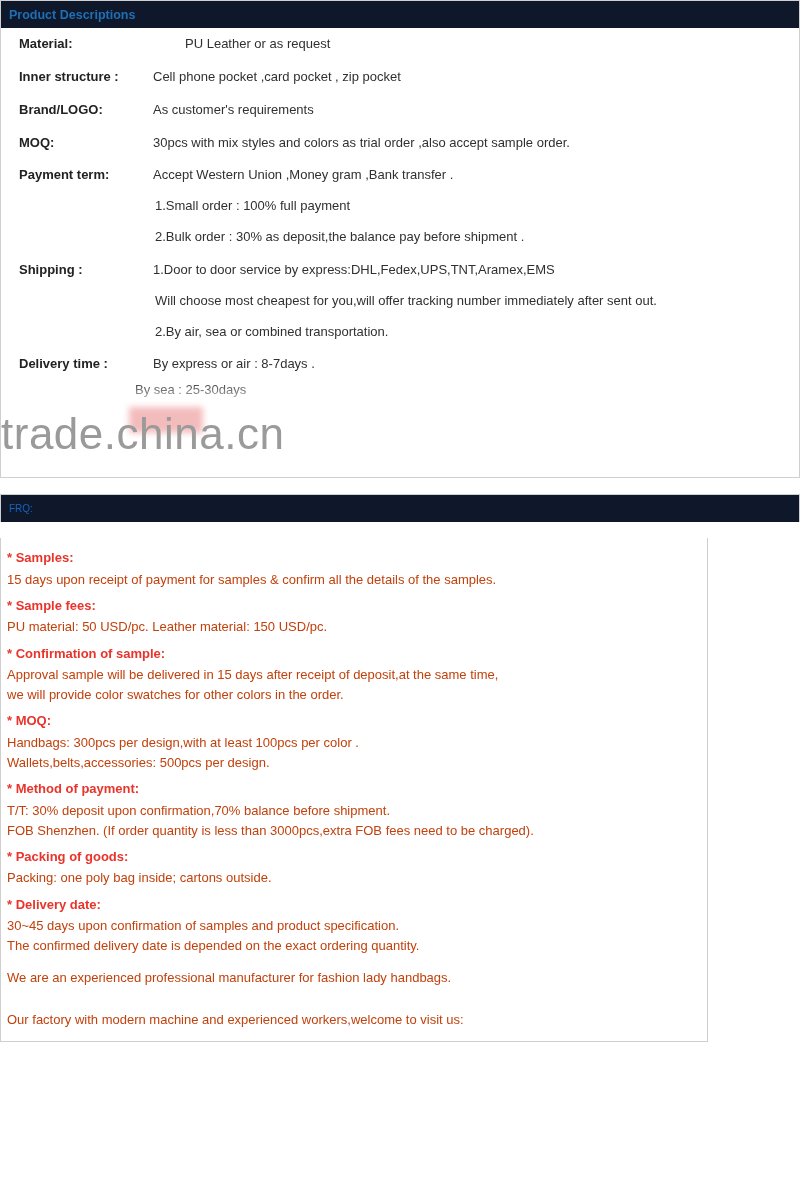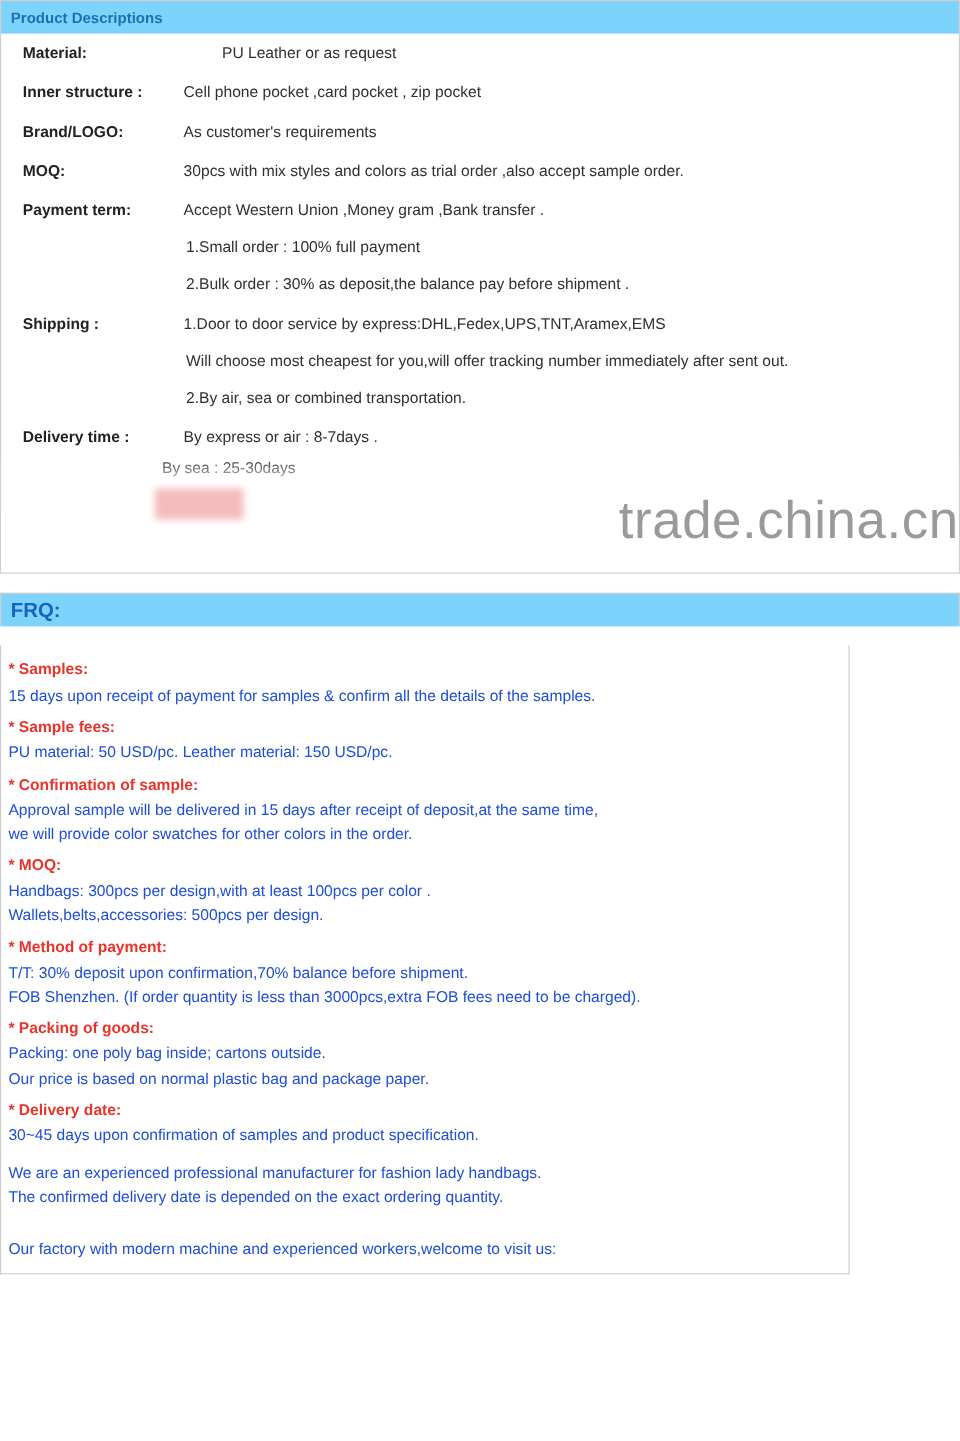--- a/index.html
+++ b/index.html
@@ -23,38 +23,38 @@
   
   .desc-block {
     position: relative;
     border: 1px solid #cfcfcf;
     border-top: none;
     margin: 0;
     box-sizing: border-box;
     width: 800px;
   }
   .section-header {
-    background: #7dd3fc;
+    background: #0f172a;
     height: 28px;
     display: flex;
     align-items: center;
     padding-left: 8px;
     box-sizing: border-box;
     border: 1px solid #cfcfcf;
     border-bottom: none;
   }
   .section-header .title {
     color: #1f6fb5;
     font-weight: bold;
     font-size: 12.5px;
   }
   .section-header.frq .title {
     color: #1565c0;
-    font-weight: bold;
-    font-size: 17px;
+    font-weight: normal;
+    font-size: 10px;
   }
 
   table.spec {
     border-collapse: collapse;
     width: 800px;
     table-layout: fixed;
   }
   table.spec td {
     vertical-align: top;
     padding: 7px 4px 7px 6px;
@@ -105,21 +105,21 @@
     font-size: 13px;
     color: #303030;
     padding: 0 0 0 134px;
     line-height: 1.45;
   }
   .watermark {
     position: absolute;
     left: 0;
     top: 28px;
     width: 798px;
-    text-align: right;
+    text-align: left;
     font-size: 44px;
     color: #9a9a9a;
     letter-spacing: 0.5px;
     font-family: "Liberation Sans", sans-serif;
   }
   .wm-badge {
     position: absolute;
     left: 128px;
     top: 26px;
     width: 74px;
@@ -142,21 +142,21 @@
     padding: 4px 6px 6px 6px;
   }
   .frq-q {
     color: #e8342a;
     font-weight: bold;
     font-size: 13px;
     margin: 6px 0 2px 0;
     line-height: 1.5;
   }
   .frq-a {
-    color: #1d4ed8;
+    color: #c2410c;
     font-size: 13px;
     line-height: 1.55;
     margin: 0;
   }
 </style>
 </head>
 <body>
 
 <div class="page">
 
@@ -248,26 +248,25 @@
         <div class="frq-a">Handbags: 300pcs per design,with at least 100pcs per color .</div>
         <div class="frq-a">Wallets,belts,accessories: 500pcs per design.</div>
 
         <div class="frq-q">* Method of payment:</div>
         <div class="frq-a">T/T: 30% deposit upon confirmation,70% balance before shipment.</div>
 
         <div class="frq-a">FOB Shenzhen. (If order quantity is less than 3000pcs,extra FOB fees need to be charged).</div>
 
         <div class="frq-q">* Packing of goods:</div>
         <div class="frq-a">Packing: one poly bag inside; cartons outside.</div>
-        <div class="frq-a">Our price is based on normal plastic bag and package paper.</div>
 
         <div class="frq-q">* Delivery date:</div>
         <div class="frq-a">30~45 days upon confirmation of samples and product specification.</div>
+        <div class="frq-a">The confirmed delivery date is depended on the exact ordering quantity.</div>
+
         <div class="frq-a" style="margin-top:12px;">We are an experienced professional manufacturer for fashion lady handbags.</div>
-
-        <div class="frq-a">The confirmed delivery date is depended on the exact ordering quantity.</div>
         <div class="frq-a" style="margin-top:22px;">Our factory with modern machine and experienced workers,welcome to visit us:</div>
 
       </div>
     </div>
   </div>
 
 </div>
 
 </body></html>

